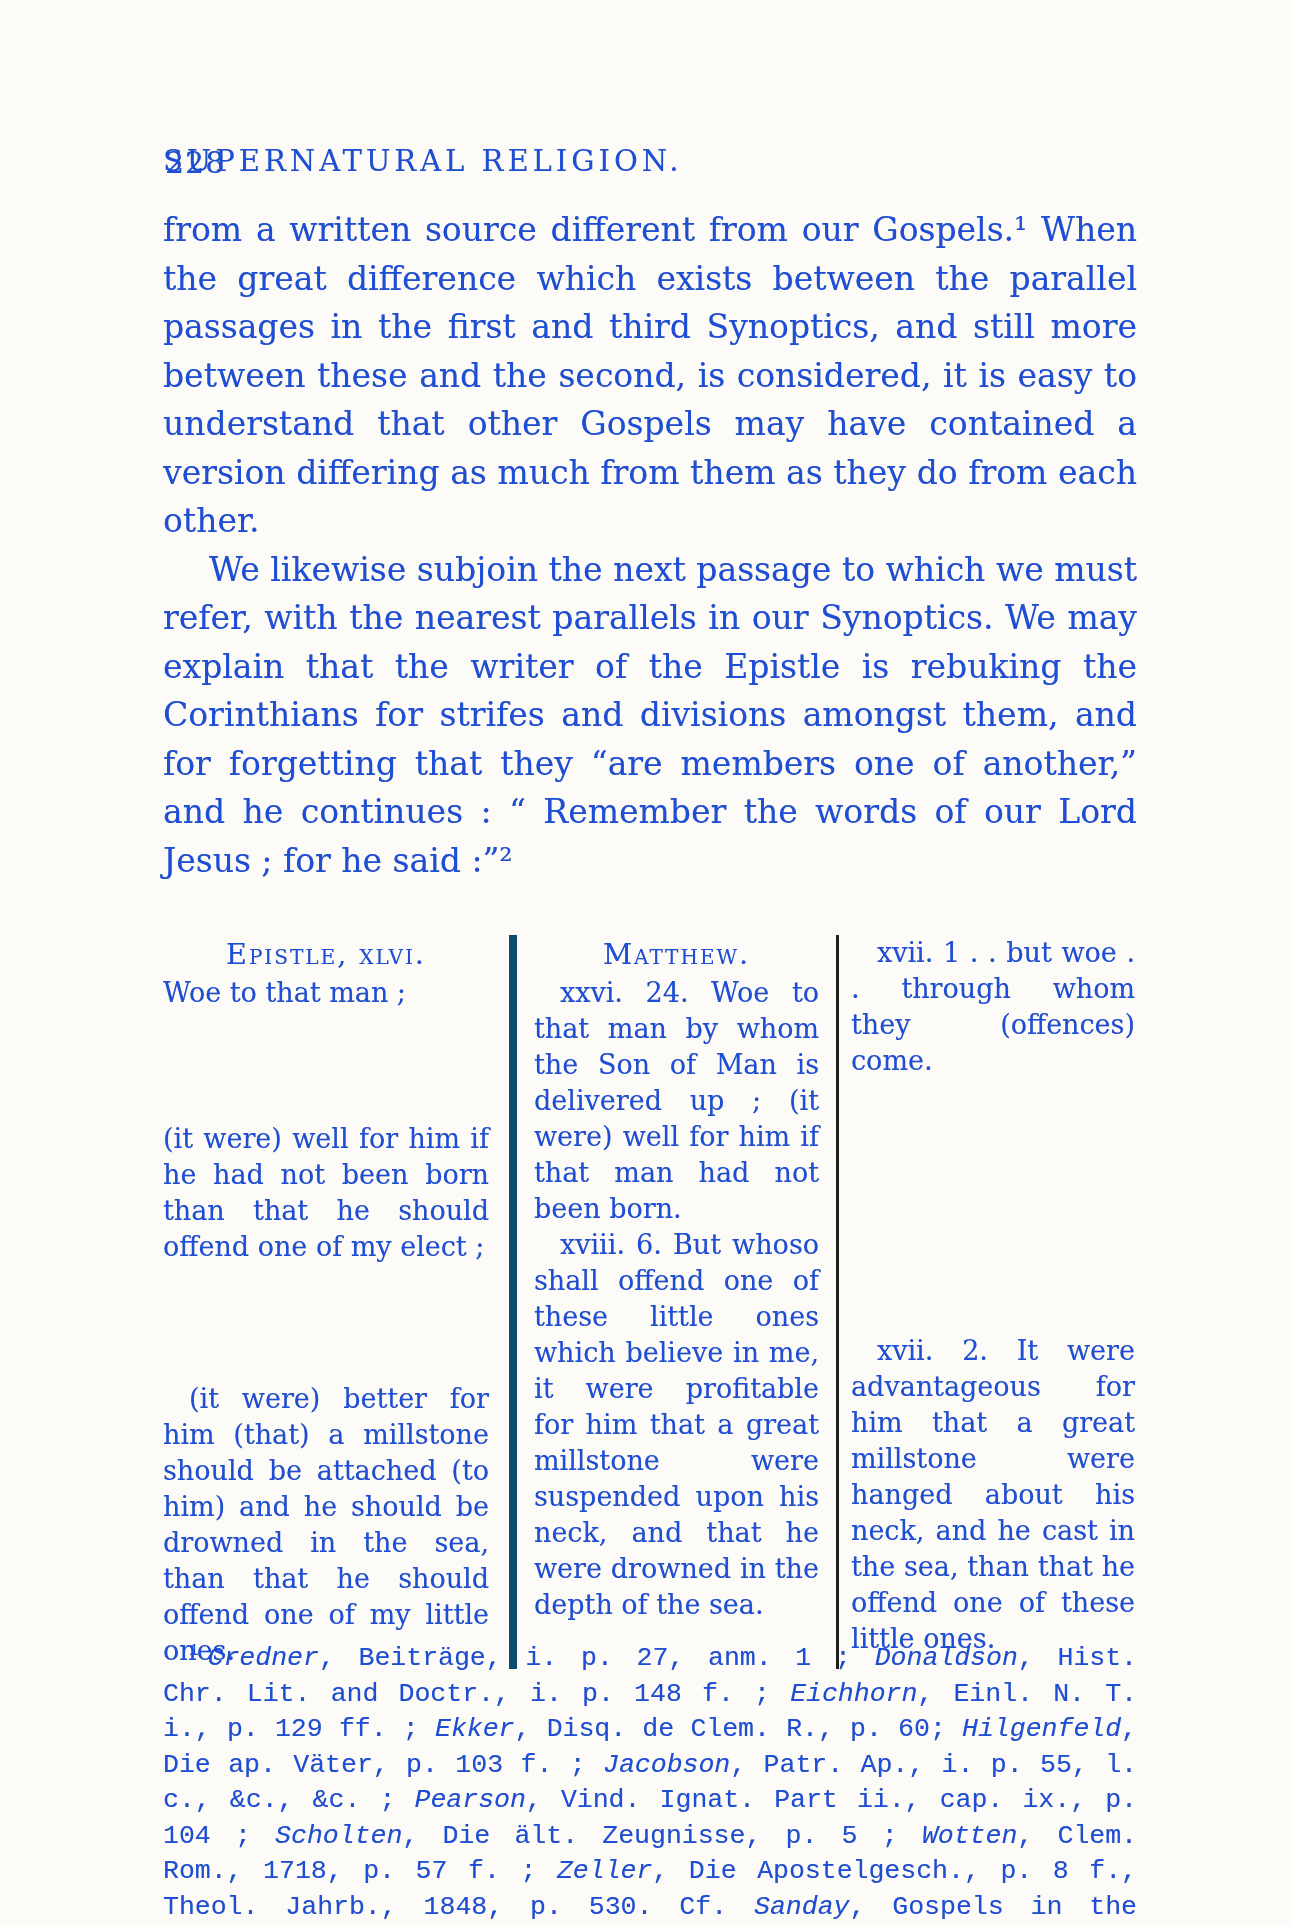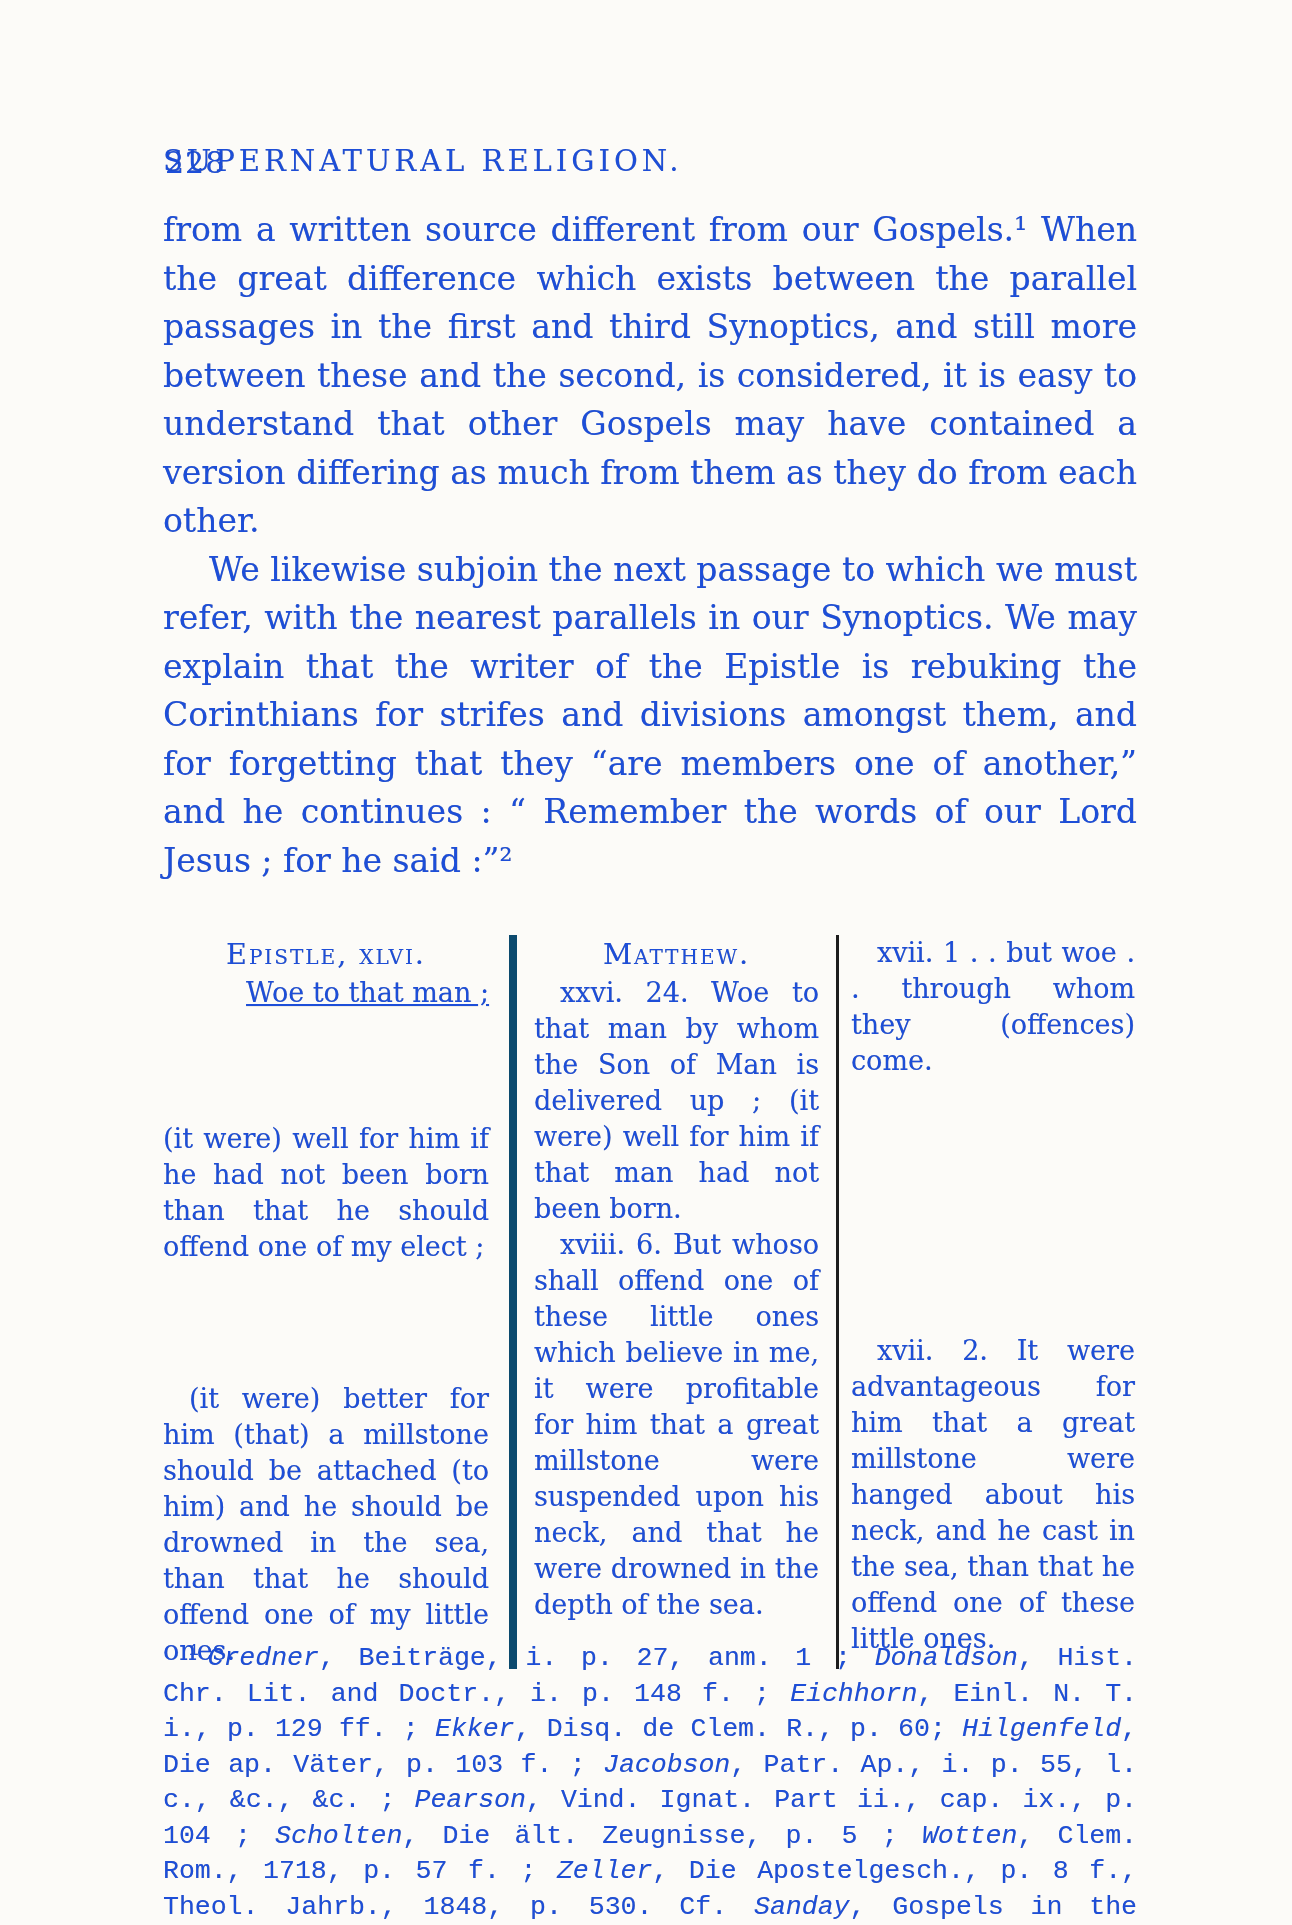--- a/index.html
+++ b/index.html
@@ -38,21 +38,21 @@
   .col{font-size:27px;line-height:36px;}
   .col-left{padding-right:20px;}
   .col-mid{border-left:8px solid #0c4a6e;border-right:3px solid #1d1d1d;padding:0 17px;}
   .col-right{padding-left:12px;padding-right:2px;}
   .col-header{
     margin:0;text-align:center;
     font-variant:small-caps;
     font-size:28.5px;line-height:40px;letter-spacing:2px;
   }
   .cellp{margin:0;text-align:justify;}
-  .cellp.center{text-align:right;text-decoration:underline;}
+  .cellp.center{text-align:left;}
   .cellp.indent{text-indent:26px;}
   .gap-a{margin-top:110px;}
   .gap-b{margin-top:116px;}
   .gap-c{margin-top:254px;}
 
   
   .footnotes{margin-top:6px;font-size:26.5px;line-height:35.5px;}
   .footnote{margin:0;text-align:justify;text-indent:26px;font-family:Liberation Mono, monospace;}
   .footnote.fn-greek{text-align:left;}
   sup.fn-marker{font-size:60%;line-height:0;margin-right:9px;}

